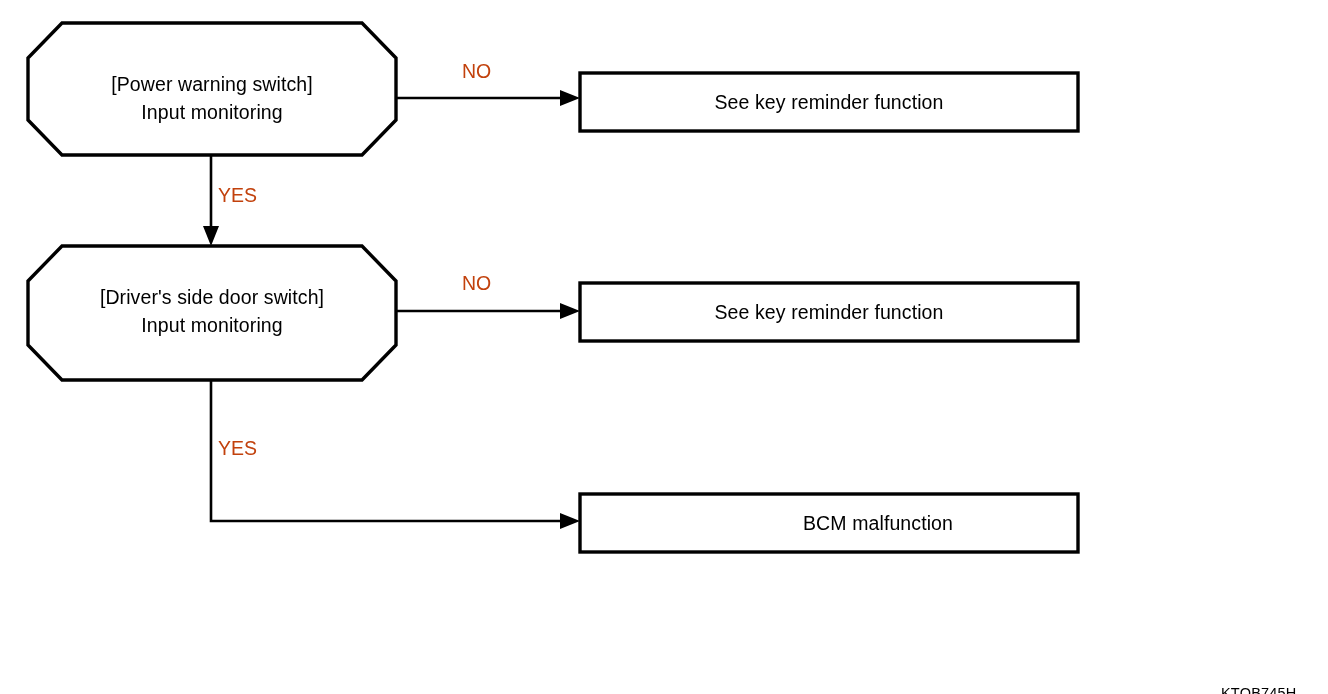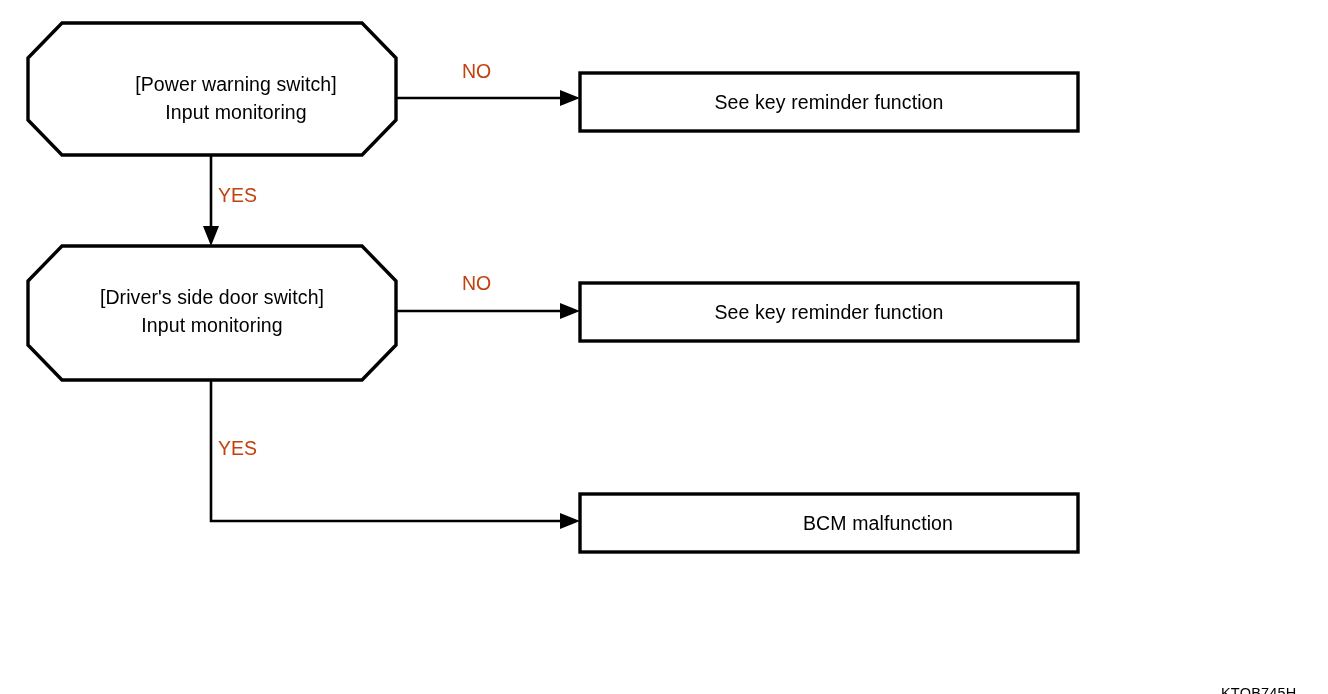--- a/index.html
+++ b/index.html
@@ -109,21 +109,21 @@
 
      key reminder 2 --&gt;
     <path class="connector" d="M 396,311 L 566,311"></path>
     <polygon class="arrow-head" points="580,311 560,303 560,319"></polygon>
 
      BCM malfunction (elbow) --&gt;
     <path class="connector" d="M 211,380 L 211,521 L 566,521"></path>
     <polygon class="arrow-head" points="580,521 560,513 560,529"></polygon>
   </svg>
 
-  <div class="node-text" style="left:28px; top:70px; width:368px;margin-left:24px;"><span>[Power warning switch]</span><br><span>Input monitoring</span></div>
+  <div class="node-text" style="left:28px; top:70px; width:368px;"><span>[Power warning switch]</span><br><span>Input monitoring</span></div>
 
   <div class="node-text" style="left:28px; top:283px; width:368px;"><span>[Driver's side door switch]</span><br><span>Input monitoring</span></div>
 
   <div class="node-text" style="left:580px; top:88px; width:498px;">See key reminder function</div>
 
   <div class="node-text" style="left:580px; top:298px; width:498px;">See key reminder function</div>
 
   <div class="node-text" style="left:580px; top:509px; width:596px;">BCM malfunction</div>
 
   <div class="edge-label" style="left:462px; top:60px;">NO</div>

